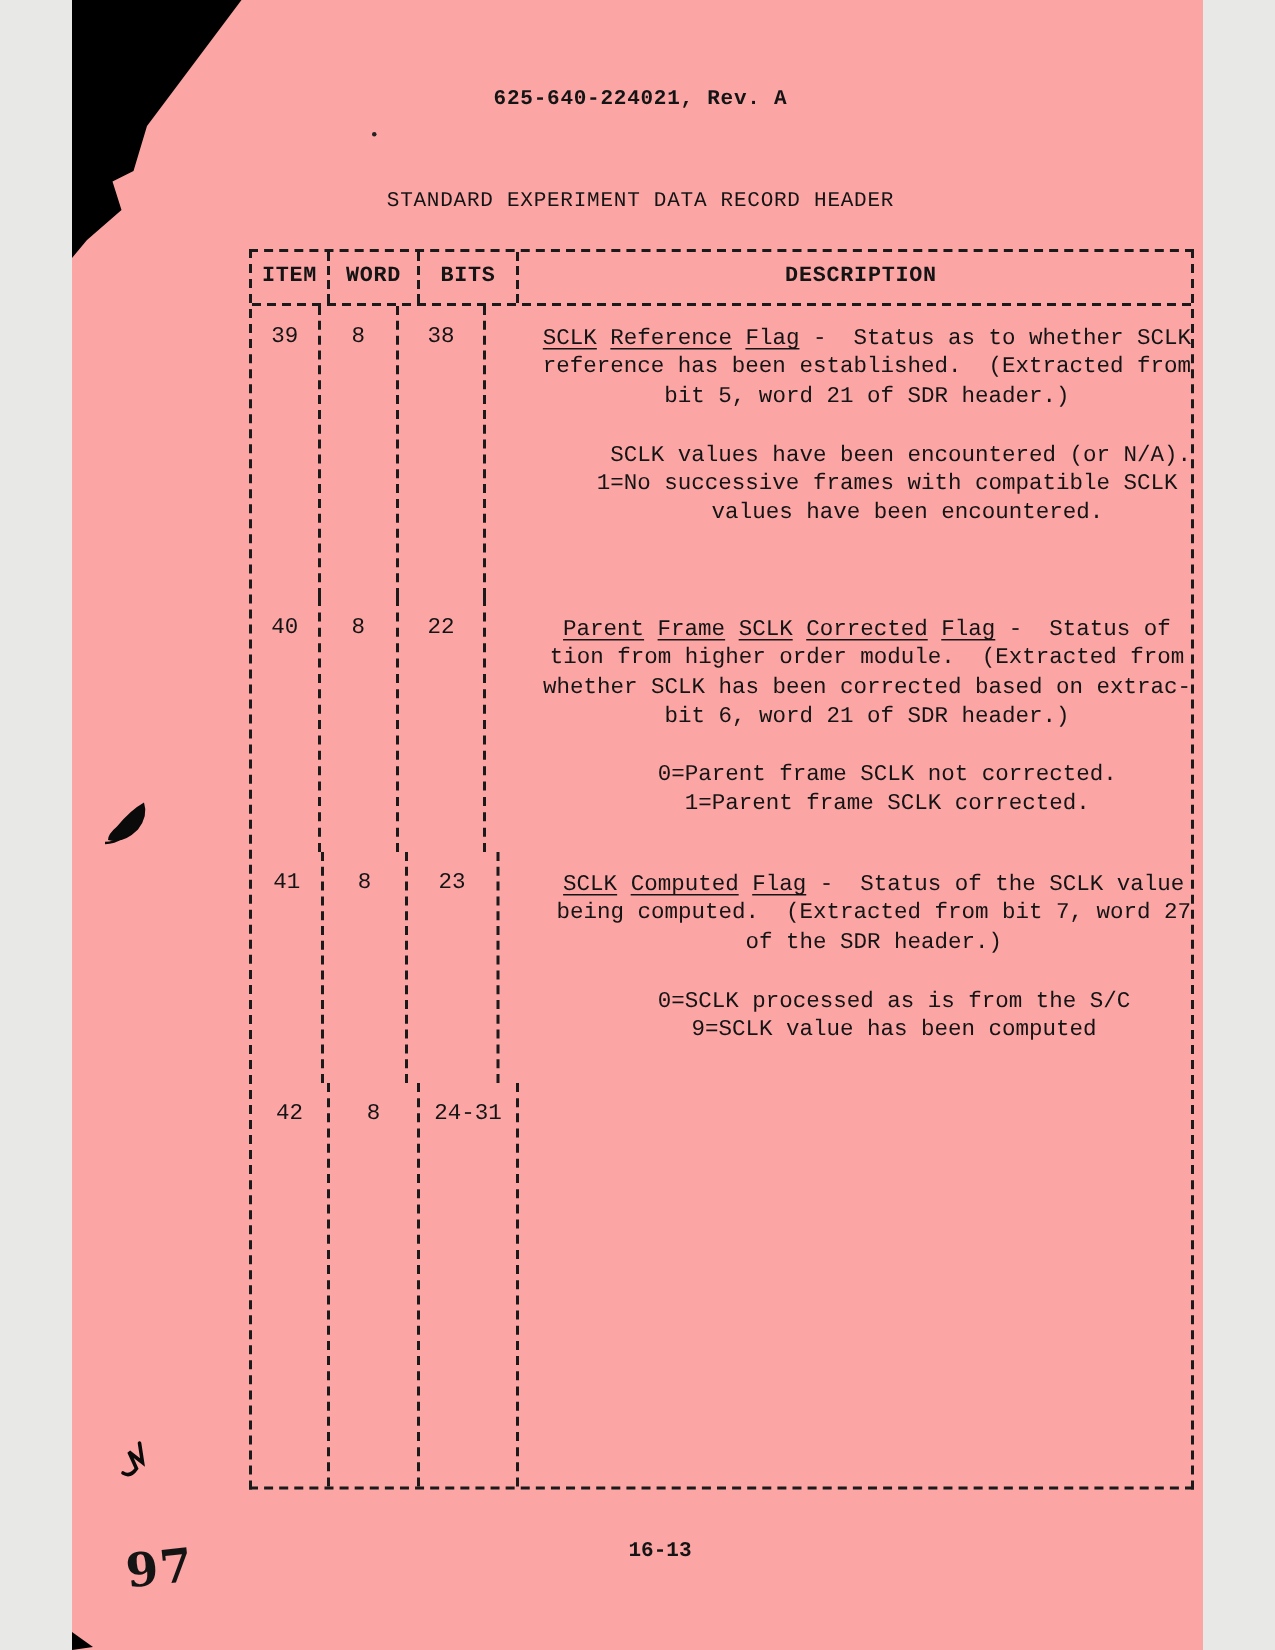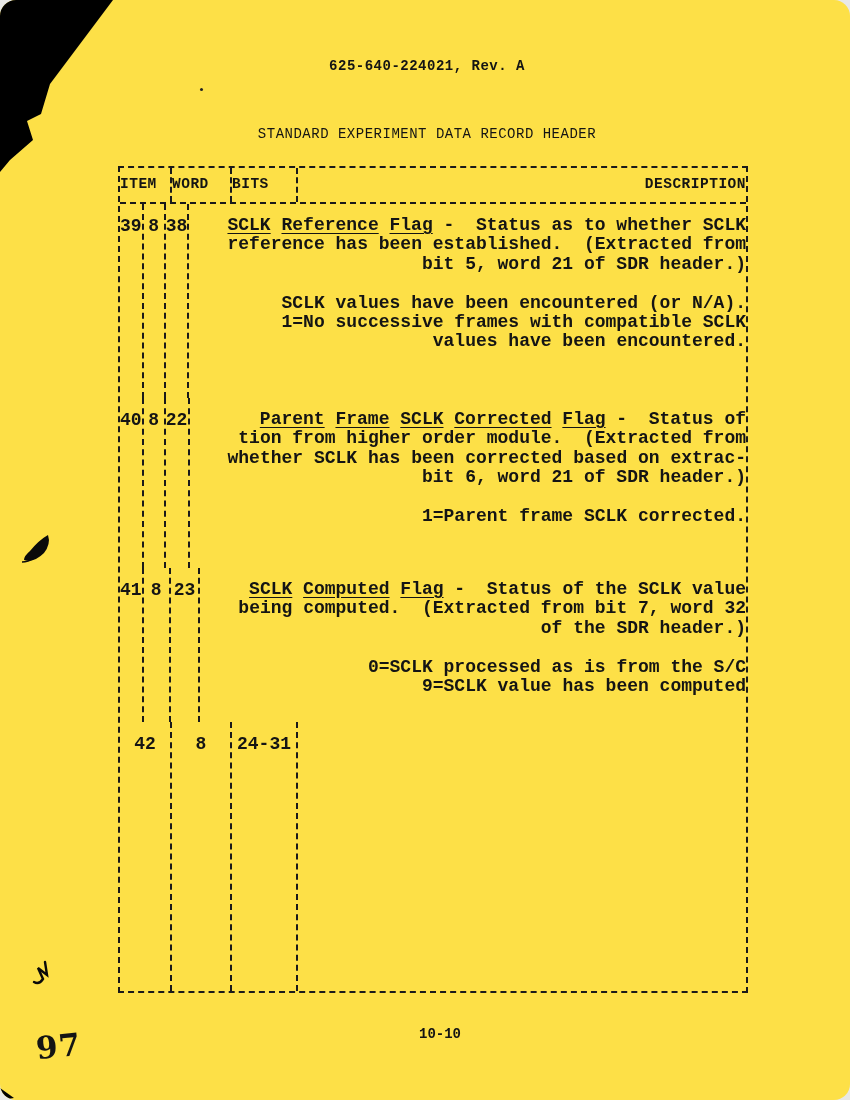--- a/index.html
+++ b/index.html
@@ -1,58 +1,57 @@
 <!DOCTYPE html>
 <html><head>
 <meta charset="utf-8">
 <style>
   html,body{margin:0;padding:0;background:#e8e8e6;}
   .page{
     position:relative;
-    width:850px;height:1100px;
-    background:#fde047;
+    width:754px;height:1100px;
+    background:#fca5a5;
     overflow:hidden;
     font-family:"Liberation Mono","DejaVu Sans Mono",monospace;
     color:#141414;
     margin:0 auto;
-    border-radius:16px;
   }
   .doc-number{
     position:absolute;top:58px;left:4px;right:0;
     text-align:center;font-size:14px;font-weight:700;letter-spacing:.5px;
   }
   .doc-title{
     position:absolute;top:126px;left:4px;right:0;
     text-align:center;font-size:14px;font-weight:400;letter-spacing:.5px;
   }
   .rec-table{
     position:absolute;left:118px;top:166px;width:630px;height:827px;
     box-sizing:border-box;
     border:2px dashed #1a1a1a;
     display:flex;flex-direction:column;
   }
   .thead{display:flex;height:36px;box-sizing:border-box;border-bottom:2px dashed #1a1a1a;}
   .th{
     box-sizing:border-box;padding-top:8px;
-    font-size:14.5px;font-weight:700;letter-spacing:.5px;
+    text-align:center;font-size:14.5px;font-weight:700;letter-spacing:.5px;
   }
   .c-item{width:52px;}
   .c-word{width:60px;}
   .c-bits{width:66px;}
-  .c-desc{flex:1;text-align:right;padding-left:8px;}
+  .c-desc{flex:1;text-align:center;padding-left:8px;}
   .c-item,.c-word,.c-bits{border-right:2px dashed #1a1a1a;}
   .tbody{display:flex;flex-direction:column;flex:1;}
   .tr{display:flex;}
   .tr:nth-child(1){min-height:194px;}
   .tr:nth-child(2){min-height:170px;}
   .tr:nth-child(3){min-height:154px;}
   .tr:last-child{flex:1;}
   .td{
     box-sizing:border-box;padding-top:12px;
-    font-size:18px;font-weight:700;
+    font-size:15px;font-weight:400;
   }
   .td.c-item,.td.c-word,.td.c-bits{text-align:center;}
   .dline{white-space:pre;height:19.4px;line-height:19.4px;margin-left:30px;}
   .ul{text-decoration:underline;text-underline-offset:2.5px;}
   .page-number{
     position:absolute;top:1026px;left:30px;right:0;
     text-align:center;font-size:14px;font-weight:600;
   }
   .handwritten{
     position:absolute;left:36px;top:1028px;
@@ -117,41 +116,42 @@
   <div class="tr">
     <div class="td c-item">40</div>
     <div class="td c-word">8</div>
     <div class="td c-bits">22</div>
     <div class="td c-desc">
             <div class="dline"><span class="ul">Parent</span> <span class="ul">Frame</span> <span class="ul">SCLK</span> <span class="ul">Corrected</span> <span class="ul">Flag</span> -  Status of</div>
             <div class="dline">tion from higher order module.  (Extracted from</div>
             <div class="dline">whether SCLK has been corrected based on extrac-</div>
             <div class="dline">bit 6, word 21 of SDR header.)</div>
             <div class="dline"></div>
+            <div class="dline">   0=Parent frame SCLK not corrected.</div>
             <div class="dline">   1=Parent frame SCLK corrected.</div>
           </div>
   </div>
 
   <div class="tr">
     <div class="td c-item">41</div>
     <div class="td c-word">8</div>
     <div class="td c-bits">23</div>
     <div class="td c-desc">
             <div class="dline"><span class="ul">SCLK</span> <span class="ul">Computed</span> <span class="ul">Flag</span> -  Status of the SCLK value</div>
-            <div class="dline">being computed.  (Extracted from bit 7, word 32</div>
+            <div class="dline">being computed.  (Extracted from bit 7, word 27</div>
             <div class="dline">of the SDR header.)</div>
             <div class="dline"></div>
             <div class="dline">   0=SCLK processed as is from the S/C</div>
             <div class="dline">   9=SCLK value has been computed</div>
           </div>
   </div>
 
   <div class="tr">
     <div class="td c-item">42</div>
     <div class="td c-word">8</div>
     <div class="td c-bits">24-31</div>
   </div>
 </div>
   </div>
 
-  <div class="page-number">10-10</div>
+  <div class="page-number">16-13</div>
   <div class="handwritten">97</div>
 </div>
 
 </body></html>

